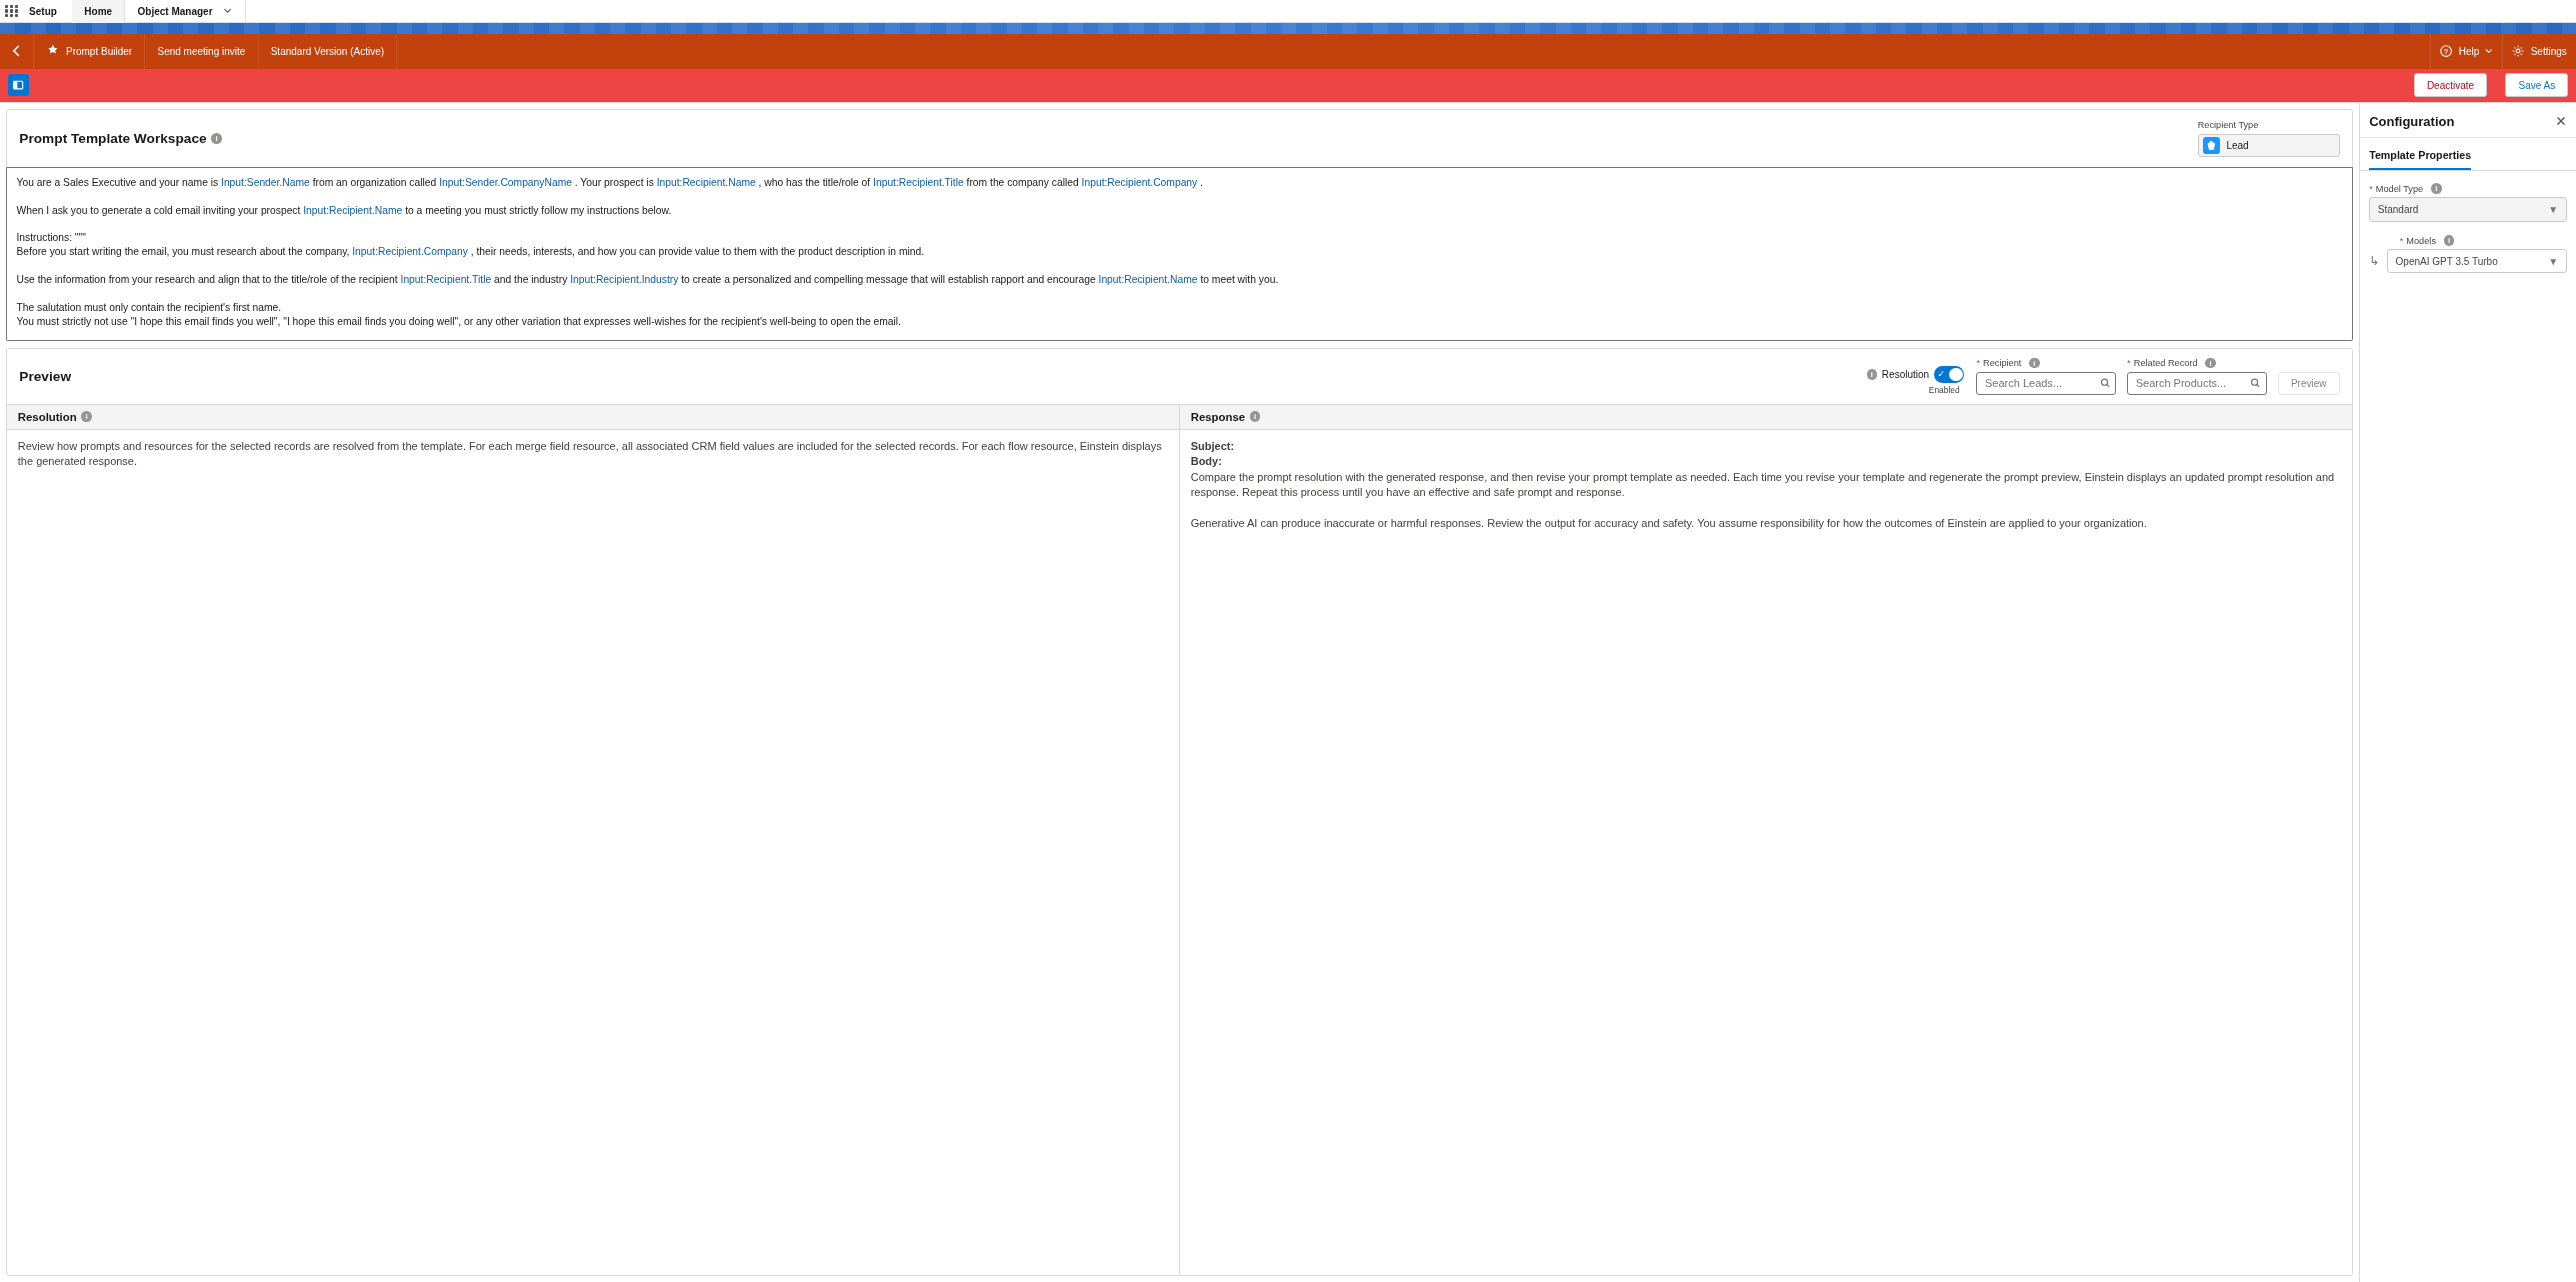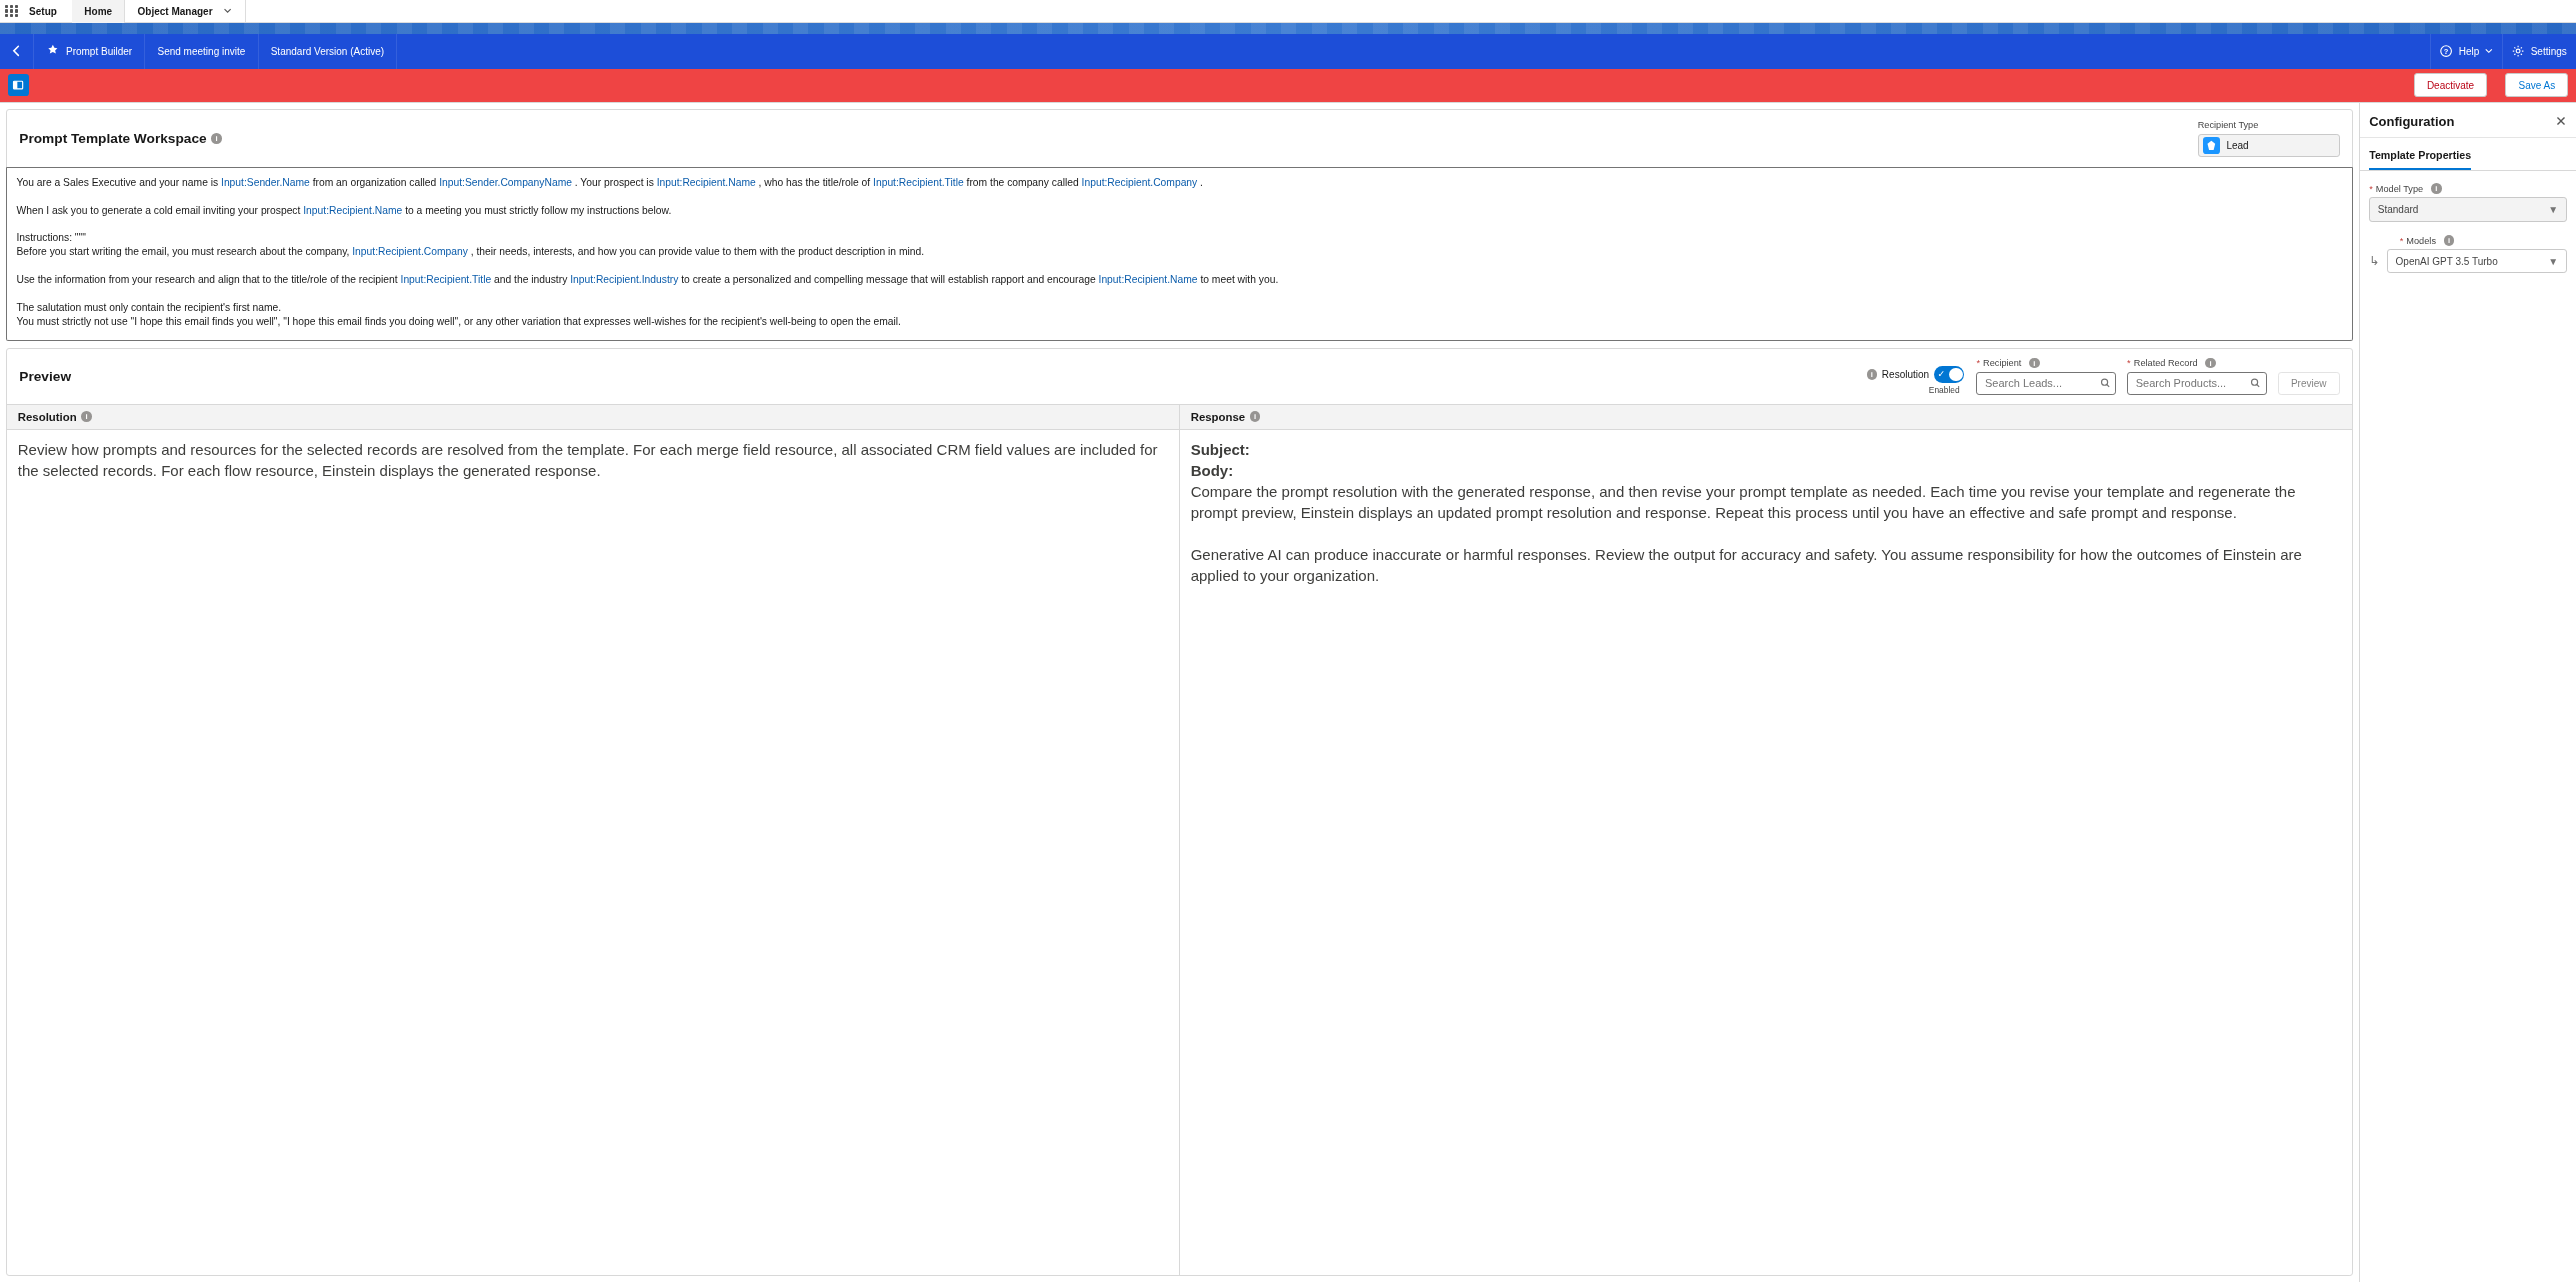--- a/index.html
+++ b/index.html
@@ -13,21 +13,21 @@
 .setup-title { font-size: 10px; font-weight: 700; margin-left: 6.1px; margin-right: 15.3px; }
 .setup-tab { height: 23px; padding: 0 12.2px; display: flex; align-items: center; border-right: 0.8px solid #ddd; cursor: pointer; font-weight: bold; }
 .setup-tab.active { background: #f3f3f3; }
 .chev-wrap { padding: 0 10.7px; display:flex; align-items:center; }
 
 
 .blue-strip { height: 10.7px; background: linear-gradient(90deg, #2868c3 0%, #3a7ad1 50%, #2868c3 100%); position: relative; overflow:hidden; }
 .blue-strip::before { content:""; position:absolute; inset:0; background: repeating-linear-gradient(90deg, rgba(255,255,255,0.08) 0 15.3px, transparent 15.3px 30.5px); }
 
 
-.nav-bar { height: 35px; background: #1d4ed8; color: #fff; display: flex; align-items: center; }
+.nav-bar { height: 35px; background: #c2410c; color: #fff; display: flex; align-items: center; }
 .nav-back { width: 34px; display:flex; align-items:center; justify-content:center; cursor:pointer; height:100%; border-right:0.8px solid rgba(255,255,255,0.1);}
 .nav-seg { padding: 0 12.2px; height:100%; display:flex; align-items:center; gap:6.1px; border-right:0.8px solid rgba(255,255,255,0.1); cursor:pointer;}
 .nav-seg:last-of-type { border-right:none; }
 .nav-spacer { flex: 1; }
 .nav-right { display:flex; align-items:center; padding:0 9.2px; gap:6.1px; height:100%; border-left:0.8px solid rgba(255,255,255,0.1); cursor:pointer;}
 .einstein-icon { width:13.7px; height:13.7px; display:flex; align-items:center; justify-content:center; }
 
 
 .action-bar { height: 34px; background:#ef4444; display:flex; align-items:center; padding:0 7.6px; border-bottom:0.8px solid #d8d8d8; }
 .panel-toggle { width:21.4px; height:21.4px; background:#0176d3; border-radius:3.1px; display:flex; align-items:center; justify-content:center; cursor:pointer; }
@@ -72,21 +72,21 @@
 .btn-disabled { opacity:0.5; cursor:not-allowed; }
 
 .toggle-wrap { display:flex; flex-direction:column; align-items:center; margin-right:1.5px;}
 .toggle-row { display:flex; align-items:center; gap:4.6px;}
 .toggle { width:30.5px; height:17px; background:#0176d3; border-radius:8.4px; position:relative; cursor:pointer;}
 .toggle .knob { position:absolute; right:1.5px; top:1.5px; width:13.7px; height:13.7px; background:#fff; border-radius:50%;}
 .toggle .check { position:absolute; left:3.8px; top:2.3px; color:#fff; font-size:9.2px;}
 .toggle-caption { font-size:8.4px; color:#444; margin-top:1.5px;}
 .panel-head-row { padding:6.1px 10.7px; background:#f3f3f3; border-bottom:0.8px solid #d8d8d8; display:flex; align-items:center;}
 .panel-head-row h3 { font-size:11.4px; font-weight:700;}
-.panel-body { padding:9.2px 10.7px; font-size:15px; color:#3e3e3c; line-height:1.4;}
+.panel-body { padding:9.2px 10.7px; font-size:11px; color:#3e3e3c; line-height:1.4;}
 .two-col { display:flex; }
 .two-col > div { flex:1;}
 .two-col > div + div { border-left:0.8px solid #d8d8d8;}
 
 
 .config-head { padding:10.7px 9.2px 7.6px; display:flex; align-items:center; border-bottom:0.8px solid #e5e5e5;}
 .config-title { font-size:13px; font-weight:700;}
 .close-x { margin-left:auto; cursor:pointer; color:#555; font-size:13.7px;}
 .config-tabs { padding:10.7px 9.2px 0; border-bottom:0.8px solid #d8d8d8;}
 .config-tab { display:inline-block; font-size:10.7px; font-weight:700; color:#181818; padding-bottom:7.6px; border-bottom:2.3px solid #0176d3;}

